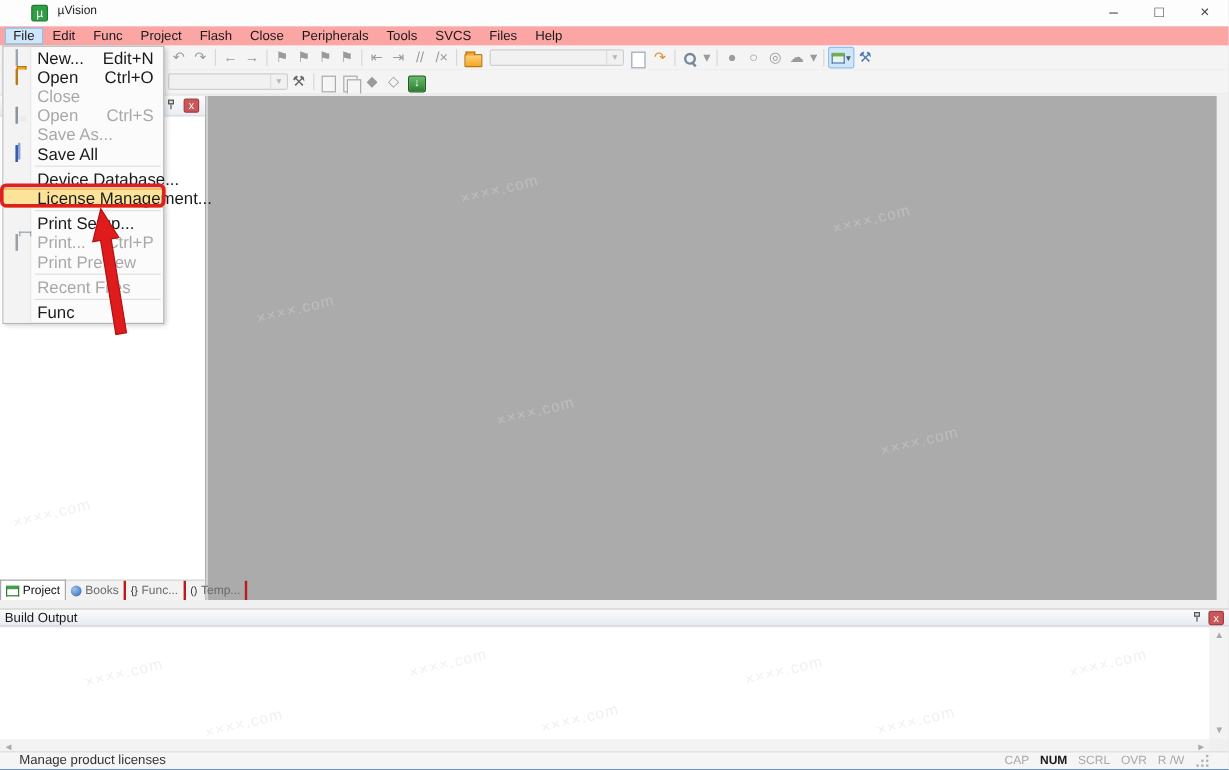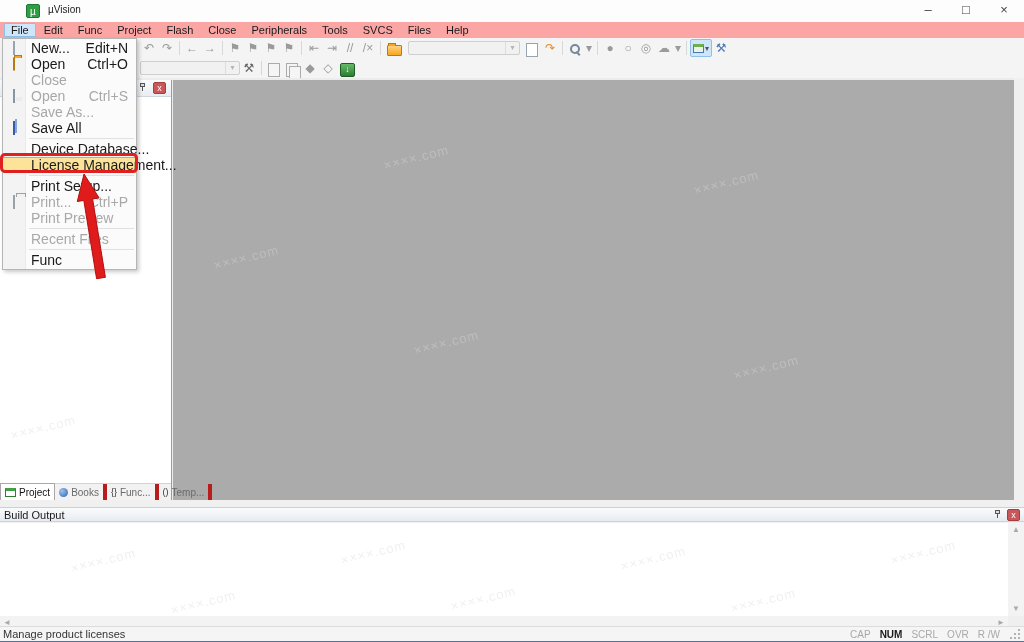--- a/index.html
+++ b/index.html
@@ -43,35 +43,35 @@
   .ws{position:absolute;top:78px;left:0;right:0;height:422px;background:#ececec;}
   .mdi{position:absolute;left:173px;top:2px;right:10px;bottom:0;background:#ababab;}
   .rstrip{position:absolute;right:0;top:0;width:10px;bottom:0;background:#f0f0f0;}
   .projpanel{position:absolute;left:0;top:2px;width:172px;bottom:0;background:#fff;border-right:1px solid #9a9a9a;box-sizing:border-box;}
   .pph{position:absolute;left:0;top:0;right:0;height:16px;background:linear-gradient(#fafbfc,#e9edf2);border-bottom:1px solid #cfd6de;}
   .pin{position:absolute;top:3px;width:9px;height:10px;}
   .pin::before{content:"";display:block;width:5px;height:4px;border:1px solid #555;background:#ddd;margin:0 auto;box-sizing:border-box;}
   .pin::after{content:"";display:block;width:1px;height:4px;background:#555;margin:0 auto;}
   .xbtn{position:absolute;top:2px;width:13px;height:12px;background:#c9575a;border:1px solid #a23f42;border-radius:2px;color:#fff;font-size:9px;line-height:11px;text-align:center;box-sizing:border-box;}
   .ptabs{position:absolute;left:0;bottom:0;right:0;height:16px;background:#f2f2f2;border-top:1px solid #d4d4d4;display:flex;align-items:stretch;font-size:10px;color:#6a6a6a;}
-  .ptab{display:flex;align-items:center;gap:3px;padding:0 4px;border-right:4px solid #b91c1c;white-space:nowrap;}
+  .ptab{display:flex;align-items:center;gap:3px;padding:0 4px;border-right:2px solid #b91c1c;white-space:nowrap;}
   .ptab.active{background:#fff;border:1px solid #a8a8a8;border-bottom:none;color:#111;margin-top:-1px;}
   .ti-project{width:11px;height:9px;background:#fff;border:1px solid #2e7d32;border-top:3px solid #43a047;box-sizing:border-box;}
   .ti-books{width:9px;height:9px;border-radius:50%;background:radial-gradient(circle at 3px 3px,#9cc4ef,#2d5fb0);}
   .ti-glyph{font-size:9px;color:#333;}
   
   .buildpanel{position:absolute;top:504px;left:0;right:0;height:127px;background:#f0f0f0;}
   .bph{position:absolute;top:3px;left:0;right:0;height:15px;background:linear-gradient(#fafbfc,#e7ebf1);border-top:1px solid #cfcfcf;border-bottom:1px solid #cdd3da;font-size:11px;color:#1a1a1a;line-height:15px;padding-left:4px;box-sizing:border-box;}
   .bpbody{position:absolute;top:19px;left:0;right:16px;bottom:15px;background:#fff;}
   .vsb{position:absolute;top:19px;right:0;width:16px;bottom:15px;background:#f3f3f3;}
   .hsb{position:absolute;left:0;right:16px;bottom:0;height:15px;background:#f3f3f3;}
   .sarr{position:absolute;font-size:8px;color:#a9a9a9;width:14px;text-align:center;line-height:14px;}
   .corner{position:absolute;right:0;bottom:0;width:16px;height:15px;background:#efefef;}
   
-  .sb{position:absolute;left:0;bottom:0;right:0;height:15px;background:#f5f5f5;border-top:1px solid #dcdcdc;display:flex;align-items:center;padding:0 3px;font-size:11px;color:#333;box-sizing:border-box;}
+  .sb{position:absolute;left:0;bottom:0;right:0;height:15px;background:#f5f5f5;border-top:1px solid #dcdcdc;display:flex;align-items:center;padding:0 16px;font-size:11px;color:#333;box-sizing:border-box;}
   .sbright{margin-left:auto;display:flex;gap:9px;font-size:10px;color:#a8a8a8;align-items:center;}
   .sbright .on{color:#1a1a1a;font-weight:bold;}
   .grip{position:relative;width:12px;height:12px;}
   .grip::before{content:"";position:absolute;right:1px;bottom:1px;width:2px;height:2px;background:#b3b3b3;
     box-shadow:-4px 0 #b3b3b3,-8px 0 #b3b3b3,0 -4px #b3b3b3,-4px -4px #b3b3b3,0 -8px #b3b3b3;}
   
   .fmenu{position:absolute;left:2px;top:38px;width:135px;background:#fbfbfb;border:1px solid #b5b5b5;box-shadow:2px 2px 4px rgba(0,0,0,.22);z-index:50;padding:1px 0;box-sizing:border-box;}
   .fmenu .gutter{position:absolute;left:0;top:0;bottom:0;width:22px;background:#f3f3f3;border-right:1px solid #e9e9e9;}
   .mi{position:relative;height:16px;display:flex;align-items:center;font-size:14px;color:#1a1a1a;}
   .mi .ic{position:absolute;left:2px;width:18px;text-align:center;font-size:11px;}

